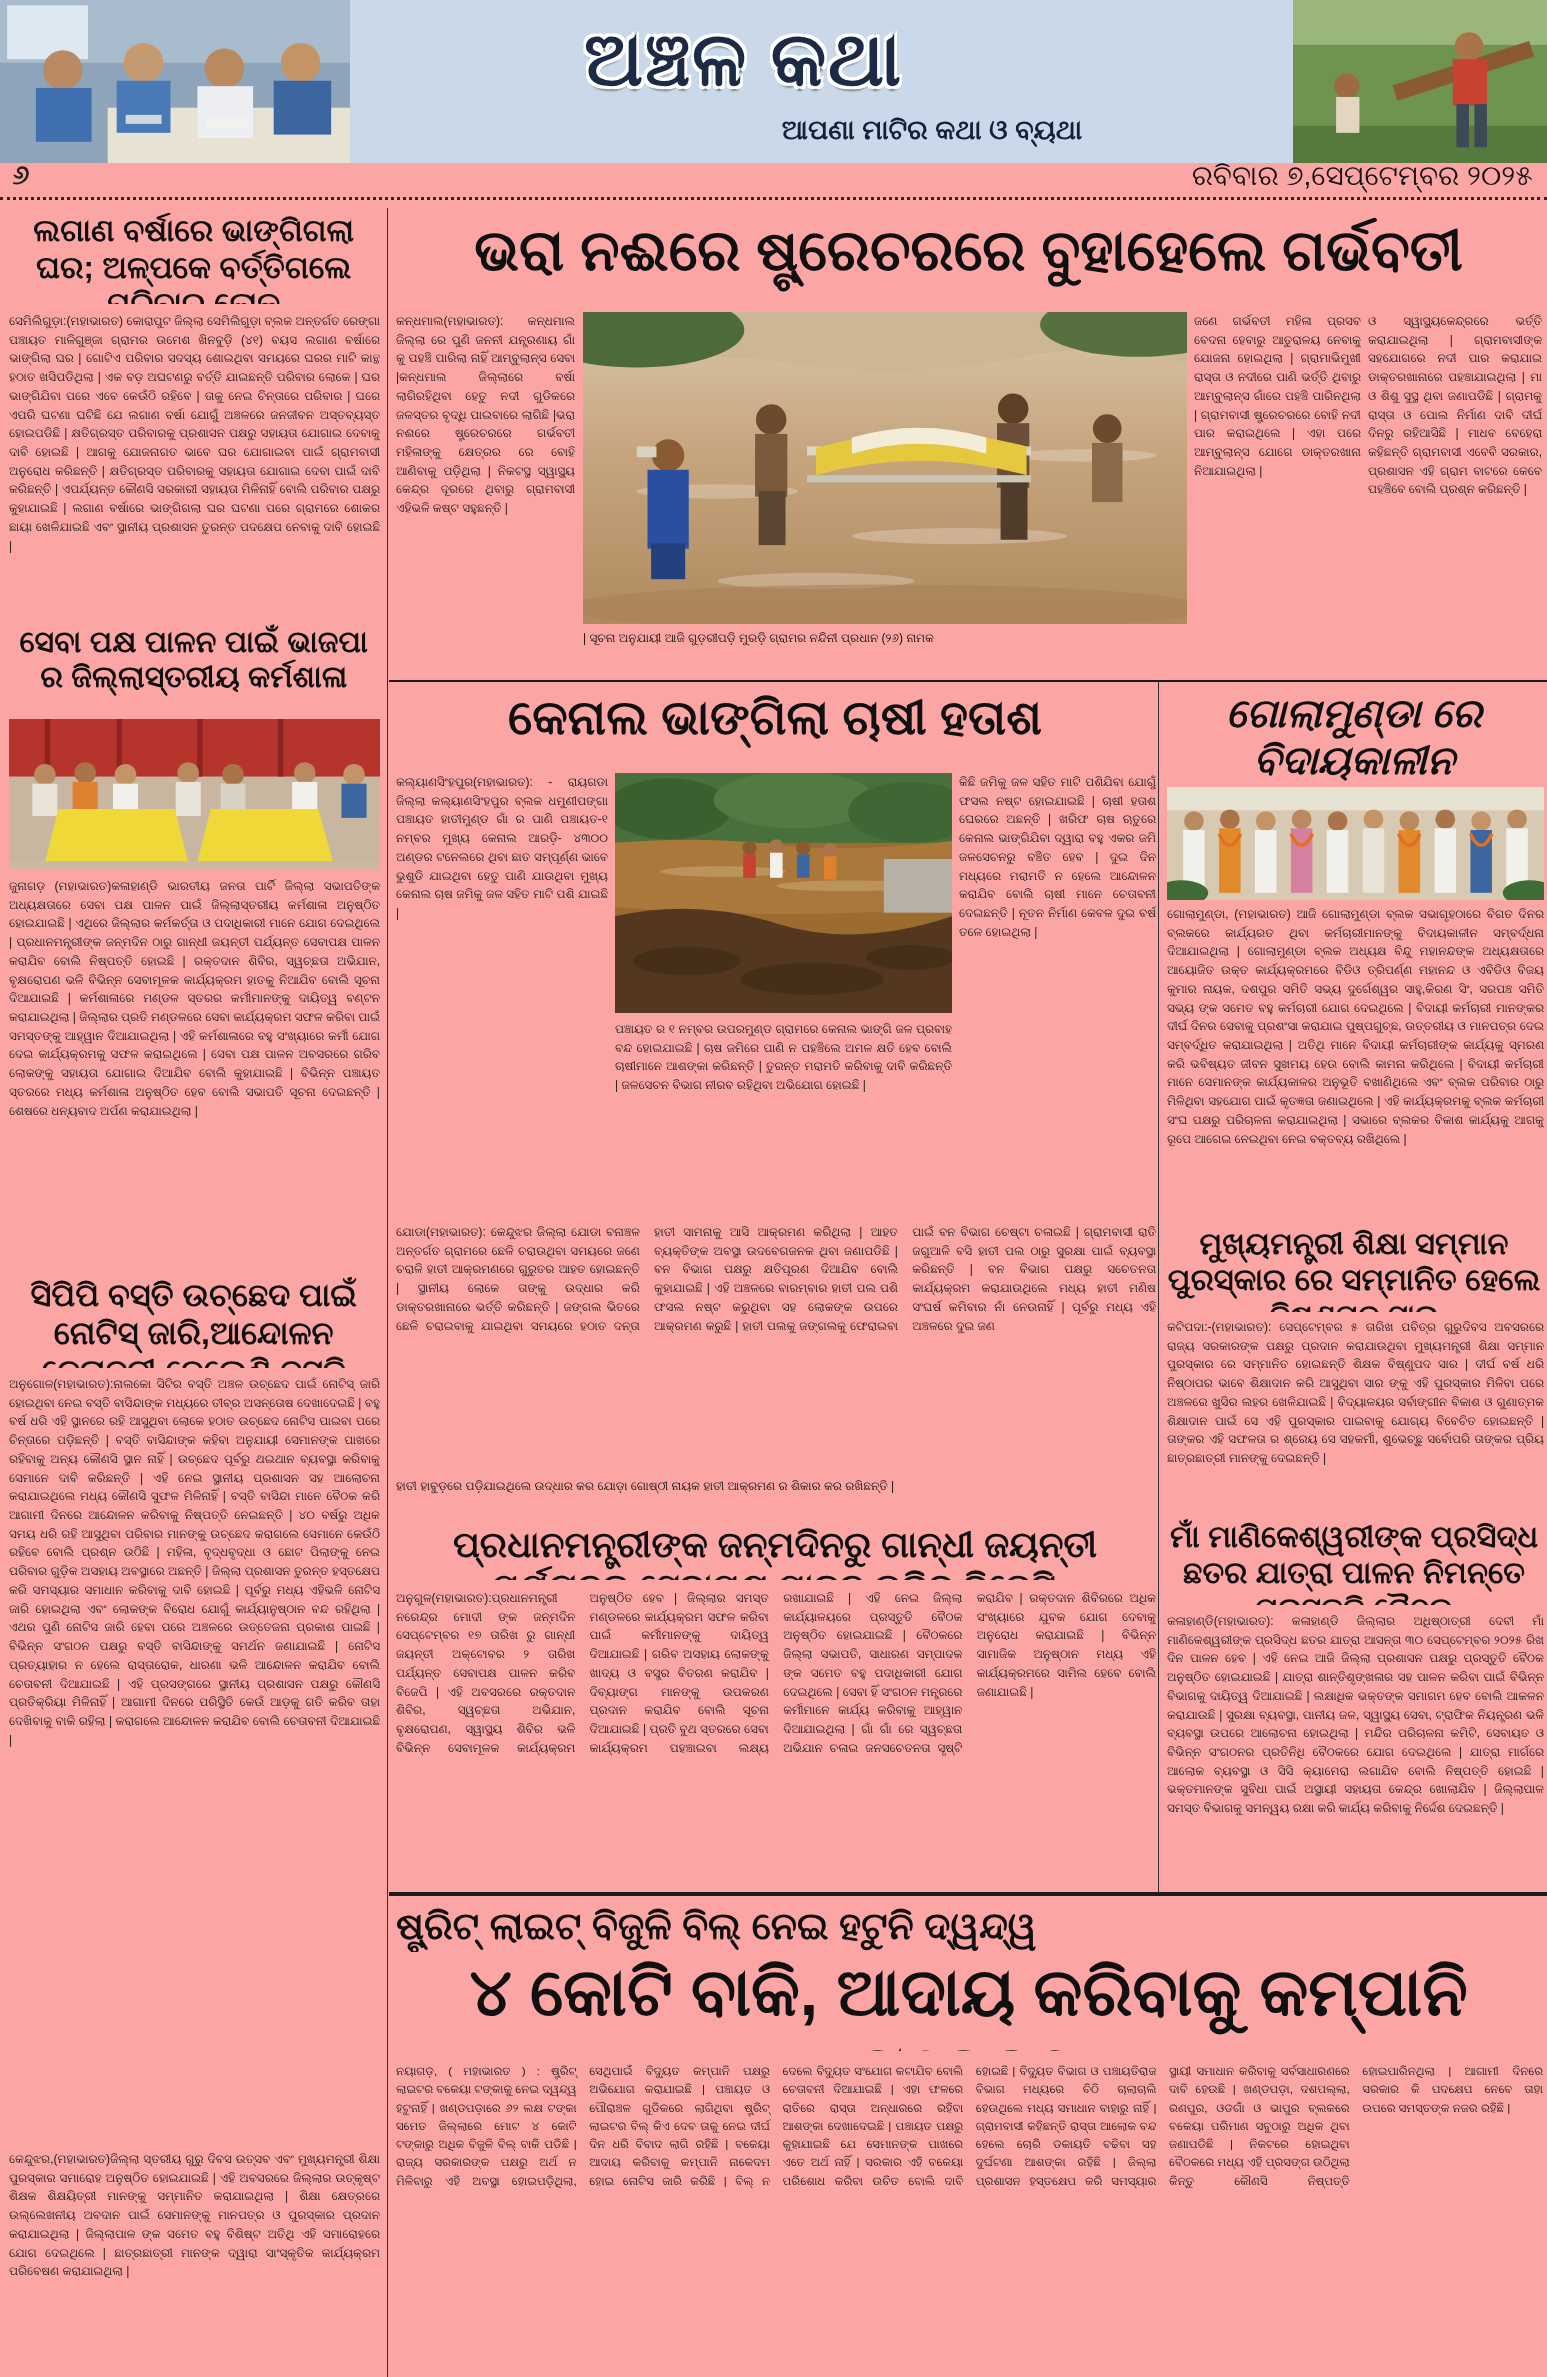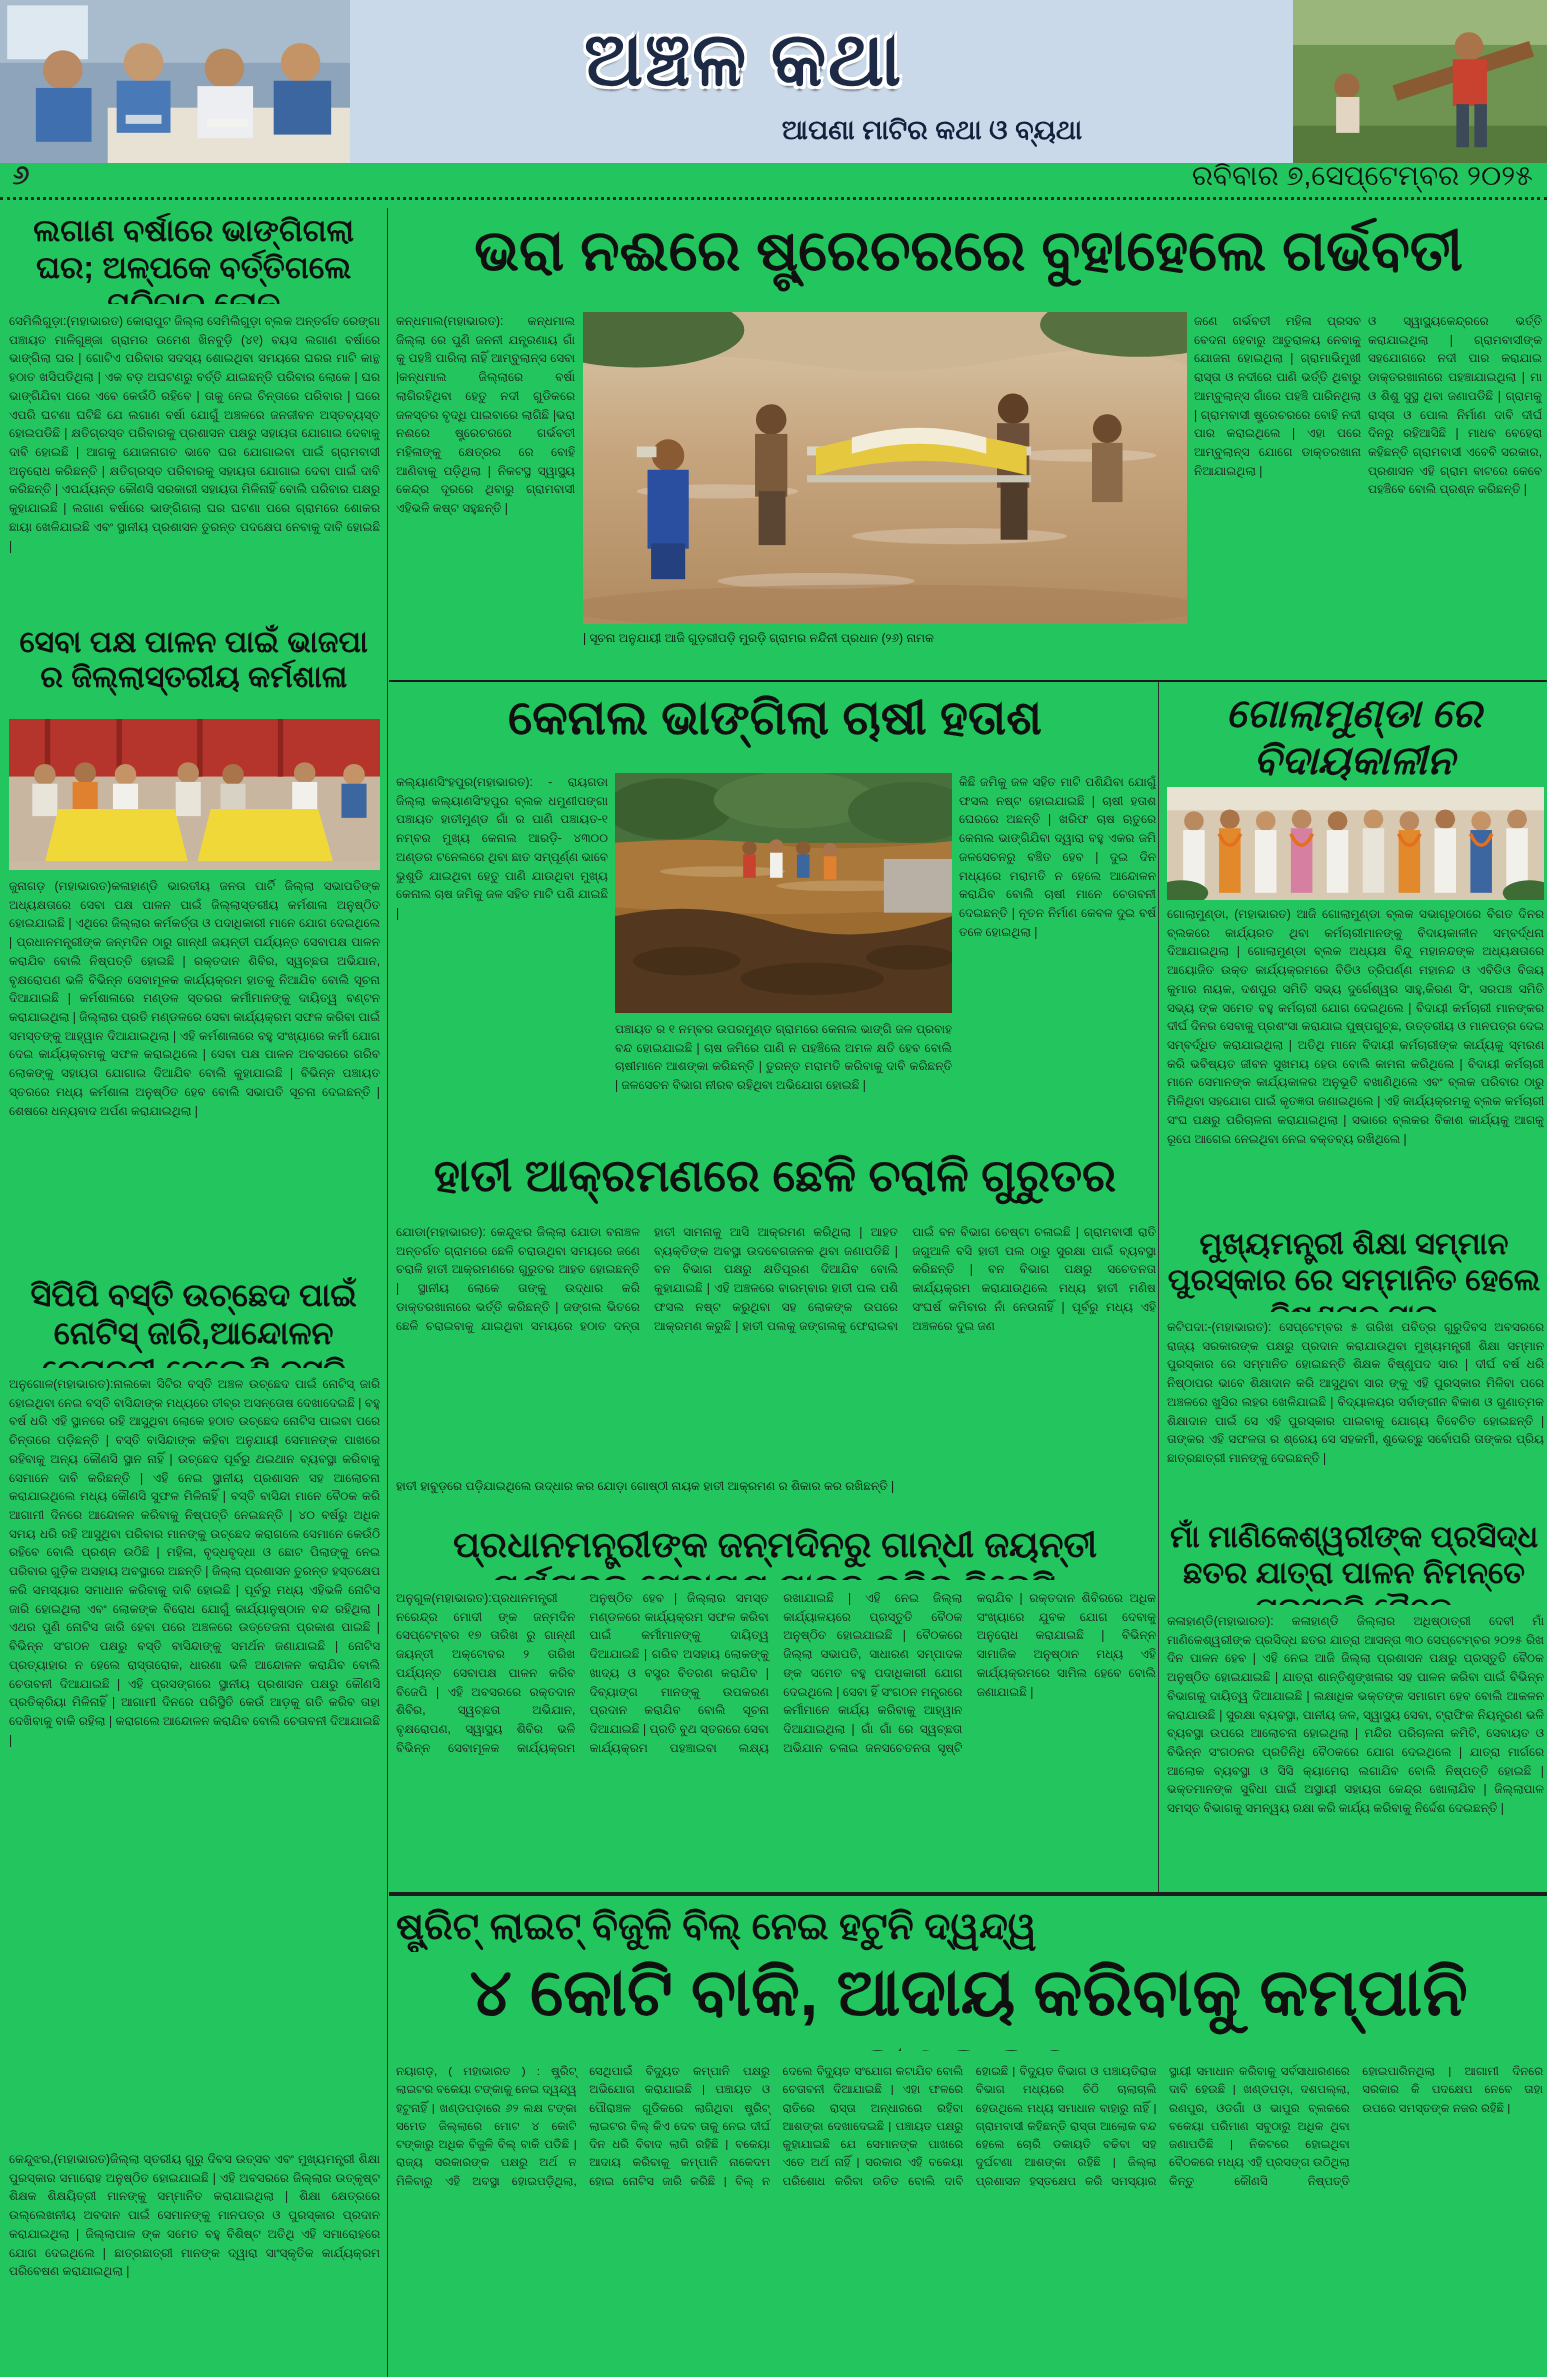--- a/index.html
+++ b/index.html
@@ -1,20 +1,20 @@
 <!DOCTYPE html>
 <html style="font-size:14.3px"><head>
 <meta charset="utf-8">
 <style>
   * { margin:0; padding:0; box-sizing:border-box; }
   html,body { background:#888; }
   body { font-family:"Liberation Sans","DejaVu Sans",sans-serif; }
   #page {
     position:relative; width:1547px; height:2377px; margin:0 auto;
-    background:#22c55e; color:#1a1a1a; overflow:hidden;
+    background:#fca5a5; color:#1a1a1a; overflow:hidden;
   }
   
   .hdr-band { position:absolute; left:0; top:0; width:1547px; height:163px; background:#c9d9e9; }
   .hdr-photo { position:absolute; top:0; height:163px; overflow:hidden; }
   .masthead-title {
     position:absolute; left:421px; top:16px; width:645px; text-align:center;
     font-size:75px; font-weight:bold; color:#1c2a45; letter-spacing:1.8px;
     text-shadow:-2.7px -2.7px 0 #fff, 2.7px -2.7px 0 #fff, -2.7px 2.7px 0 #fff, 2.7px 2.7px 0 #fff, 0 4.5px 1.8px rgba(0,0,0,.35);
   }
   .masthead-tagline {
@@ -217,21 +217,20 @@
         <ellipse cx="80" cy="210" rx="60" ry="16"></ellipse>
           <ellipse cx="220" cy="230" rx="80" ry="18"></ellipse>
           <ellipse cx="330" cy="206" rx="50" ry="14"></ellipse>
       </g>
     </svg>
   </div>
   <div class="abs bodytext" style="left:615px; top:1020px; width:337px; height:111px;">ପଞ୍ଚାୟତ ର ୧ ନମ୍ବର ଉପରମୁଣ୍ଡ ଗ୍ରାମରେ କେନାଲ ଭାଙ୍ଗି ଜଳ ପ୍ରବାହ ବନ୍ଦ ହୋଇଯାଇଛି | ଚାଷ ଜମିରେ ପାଣି ନ ପହଞ୍ଚିଲେ ଅମଳ କ୍ଷତି ହେବ ବୋଲି ଚାଷୀମାନେ ଆଶଙ୍କା କରିଛନ୍ତି | ତୁରନ୍ତ ମରାମତି କରିବାକୁ ଦାବି କରିଛନ୍ତି | ଜଳସେଚନ ବିଭାଗ ନୀରବ ରହିଥିବା ଅଭିଯୋଗ ହୋଇଛି |</div>
 
   <div class="abs bodytext" style="left:959px; top:773px; width:197px; height:359px;">କିଛି ଜମିକୁ ଜଳ ସହିତ ମାଟି ପଶିଯିବା ଯୋଗୁଁ ଫସଲ ନଷ୍ଟ ହୋଇଯାଇଛି | ଚାଷୀ ହତାଶ ଘେରରେ ଅଛନ୍ତି | ଖରିଫ ଚାଷ ଋତୁରେ କେନାଲ ଭାଙ୍ଗିଯିବା ଦ୍ୱାରା ବହୁ ଏକର ଜମି ଜଳସେଚନରୁ ବଞ୍ଚିତ ହେବ | ଦୁଇ ଦିନ ମଧ୍ୟରେ ମରାମତି ନ ହେଲେ ଆନ୍ଦୋଳନ କରାଯିବ ବୋଲି ଚାଷୀ ମାନେ ଚେତାବନୀ ଦେଇଛନ୍ତି | ନୂତନ ନିର୍ମାଣ କେବଳ ଦୁଇ ବର୍ଷ ତଳେ ହୋଇଥିଲା |</div>
 
-  <div class="abs headline" style="left:394px; top:1149px; width:762px; height:65px; font-size:45px;">ହାତୀ ଆକ୍ରମଣରେ ଛେଳି ଚରାଳି ଗୁରୁତର</div>
   <div class="abs bodytext cols-3" style="left:396px; top:1223px; width:760px; height:247px;">ଯୋଡା(ମହାଭାରତ): କେନ୍ଦୁଝର ଜିଲ୍ଲା ଯୋଡା ବନାଞ୍ଚଳ ଅନ୍ତର୍ଗତ ଗ୍ରାମରେ ଛେଳି ଚରାଉଥିବା ସମୟରେ ଜଣେ ଚରାଳି ହାତୀ ଆକ୍ରମଣରେ ଗୁରୁତର ଆହତ ହୋଇଛନ୍ତି | ସ୍ଥାନୀୟ ଲୋକେ ତାଙ୍କୁ ଉଦ୍ଧାର କରି ଡାକ୍ତରଖାନାରେ ଭର୍ତ୍ତି କରିଛନ୍ତି | ଜଙ୍ଗଲ ଭିତରେ ଛେଳି ଚରାଇବାକୁ ଯାଇଥିବା ସମୟରେ ହଠାତ ଦନ୍ତା ହାତୀ ସାମନାକୁ ଆସି ଆକ୍ରମଣ କରିଥିଲା | ଆହତ ବ୍ୟକ୍ତିଙ୍କ ଅବସ୍ଥା ଉଦବେଗଜନକ ଥିବା ଜଣାପଡିଛି | ବନ ବିଭାଗ ପକ୍ଷରୁ କ୍ଷତିପୂରଣ ଦିଆଯିବ ବୋଲି କୁହାଯାଇଛି | ଏହି ଅଞ୍ଚଳରେ ବାରମ୍ବାର ହାତୀ ପଲ ପଶି ଫସଲ ନଷ୍ଟ କରୁଥିବା ସହ ଲୋକଙ୍କ ଉପରେ ଆକ୍ରମଣ କରୁଛି | ହାତୀ ପଲକୁ ଜଙ୍ଗଲକୁ ଫେରାଇବା ପାଇଁ ବନ ବିଭାଗ ଚେଷ୍ଟା ଚଳାଇଛି | ଗ୍ରାମବାସୀ ରାତି ଜଗୁଆଳି ବସି ହାତୀ ପଲ ଠାରୁ ସୁରକ୍ଷା ପାଇଁ ବ୍ୟବସ୍ଥା କରିଛନ୍ତି | ବନ ବିଭାଗ ପକ୍ଷରୁ ସଚେତନତା କାର୍ଯ୍ୟକ୍ରମ କରାଯାଉଥିଲେ ମଧ୍ୟ ହାତୀ ମଣିଷ ସଂଘର୍ଷ କମିବାର ନାଁ ନେଉନାହିଁ | ପୂର୍ବରୁ ମଧ୍ୟ ଏହି ଅଞ୍ଚଳରେ ଦୁଇ ଜଣ</div>
   <div class="abs caption" style="left:396px; top:1477px; width:760px; height:32px;">ହାତୀ ହାବୁଡ଼ରେ ପଡ଼ିଯାଇଥିଲେ  ଉଦ୍ଧାର କର ଯୋଡ଼ା ଗୋଷ୍ଠୀ  ନାୟକ ହାତୀ ଆକ୍ରମଣ ର ଶିକାର  କର ରଖିଛନ୍ତି |</div>
 
   <div class="abs headline" style="left:394px; top:1524px; width:762px; height:56px; font-size:36px;">ପ୍ରଧାନମନ୍ତ୍ରୀଙ୍କ ଜନ୍ମଦିନରୁ  ଗାନ୍ଧୀ ଜୟନ୍ତୀ ପର୍ଯ୍ୟନ୍ତ ସେବାପକ୍ଷ ପାଳନ କରିବ ବିଜେପି</div>
   <div class="abs bodytext cols-4" style="left:396px; top:1589px; width:760px; height:296px;">ଅନୁଗୁଳ(ମହାଭାରତ):ପ୍ରଧାନମନ୍ତ୍ରୀ ନରେନ୍ଦ୍ର ମୋଦୀ ଙ୍କ ଜନ୍ମଦିନ ସେପ୍ଟେମ୍ବର ୧୭ ତାରିଖ ରୁ ଗାନ୍ଧୀ ଜୟନ୍ତୀ ଅକ୍ଟୋବର ୨ ତାରିଖ ପର୍ଯ୍ୟନ୍ତ ସେବାପକ୍ଷ ପାଳନ କରିବ ବିଜେପି | ଏହି ଅବସରରେ ରକ୍ତଦାନ ଶିବିର, ସ୍ୱଚ୍ଛତା ଅଭିଯାନ, ବୃକ୍ଷରୋପଣ, ସ୍ୱାସ୍ଥ୍ୟ ଶିବିର ଭଳି ବିଭିନ୍ନ ସେବାମୂଳକ କାର୍ଯ୍ୟକ୍ରମ ଅନୁଷ୍ଠିତ ହେବ | ଜିଲ୍ଲାର ସମସ୍ତ ମଣ୍ଡଳରେ କାର୍ଯ୍ୟକ୍ରମ ସଫଳ କରିବା ପାଇଁ କର୍ମୀମାନଙ୍କୁ ଦାୟିତ୍ୱ ଦିଆଯାଇଛି | ଗରିବ ଅସହାୟ ଲୋକଙ୍କୁ ଖାଦ୍ୟ ଓ ବସ୍ତ୍ର ବିତରଣ କରାଯିବ | ଦିବ୍ୟାଙ୍ଗ ମାନଙ୍କୁ ଉପକରଣ ପ୍ରଦାନ କରାଯିବ ବୋଲି ସୂଚନା ଦିଆଯାଇଛି | ପ୍ରତି ବୁଥ ସ୍ତରରେ ସେବା କାର୍ଯ୍ୟକ୍ରମ ପହଞ୍ଚାଇବା ଲକ୍ଷ୍ୟ ରଖାଯାଇଛି | ଏହି ନେଇ ଜିଲ୍ଲା କାର୍ଯ୍ୟାଳୟରେ ପ୍ରସ୍ତୁତି ବୈଠକ ଅନୁଷ୍ଠିତ ହୋଇଯାଇଛି | ବୈଠକରେ ଜିଲ୍ଲା ସଭାପତି, ସାଧାରଣ ସମ୍ପାଦକ ଙ୍କ ସମେତ ବହୁ ପଦାଧିକାରୀ ଯୋଗ ଦେଇଥିଲେ | ସେବା ହିଁ ସଂଗଠନ ମନ୍ତ୍ରରେ କର୍ମୀମାନେ କାର୍ଯ୍ୟ କରିବାକୁ ଆହ୍ୱାନ ଦିଆଯାଇଥିଲା | ଗାଁ ଗାଁ ରେ ସ୍ୱଚ୍ଛତା ଅଭିଯାନ ଚଳାଇ ଜନସଚେତନତା ସୃଷ୍ଟି କରାଯିବ | ରକ୍ତଦାନ ଶିବିରରେ ଅଧିକ ସଂଖ୍ୟାରେ ଯୁବକ ଯୋଗ ଦେବାକୁ ଅନୁରୋଧ କରାଯାଇଛି | ବିଭିନ୍ନ ସାମାଜିକ ଅନୁଷ୍ଠାନ ମଧ୍ୟ ଏହି କାର୍ଯ୍ୟକ୍ରମରେ ସାମିଲ ହେବେ ବୋଲି ଜଣାଯାଇଛି |</div>
 
   <div class="abs headline" style="left:1165px; top:690px; width:378px; height:91px; font-size:40px;font-style:italic;">ଗୋଲାମୁଣ୍ଡା ରେ ବିଦାୟକାଳୀନ ସମ୍ବର୍ଦ୍ଧନା ସଭା ଅନୁଷ୍ଠିତ</div>
 
   <div class="photo" style="left:1167px; top:787px; width:377px; height:113px;">
     <svg viewBox="0 0 420 126" preserveAspectRatio="none">

